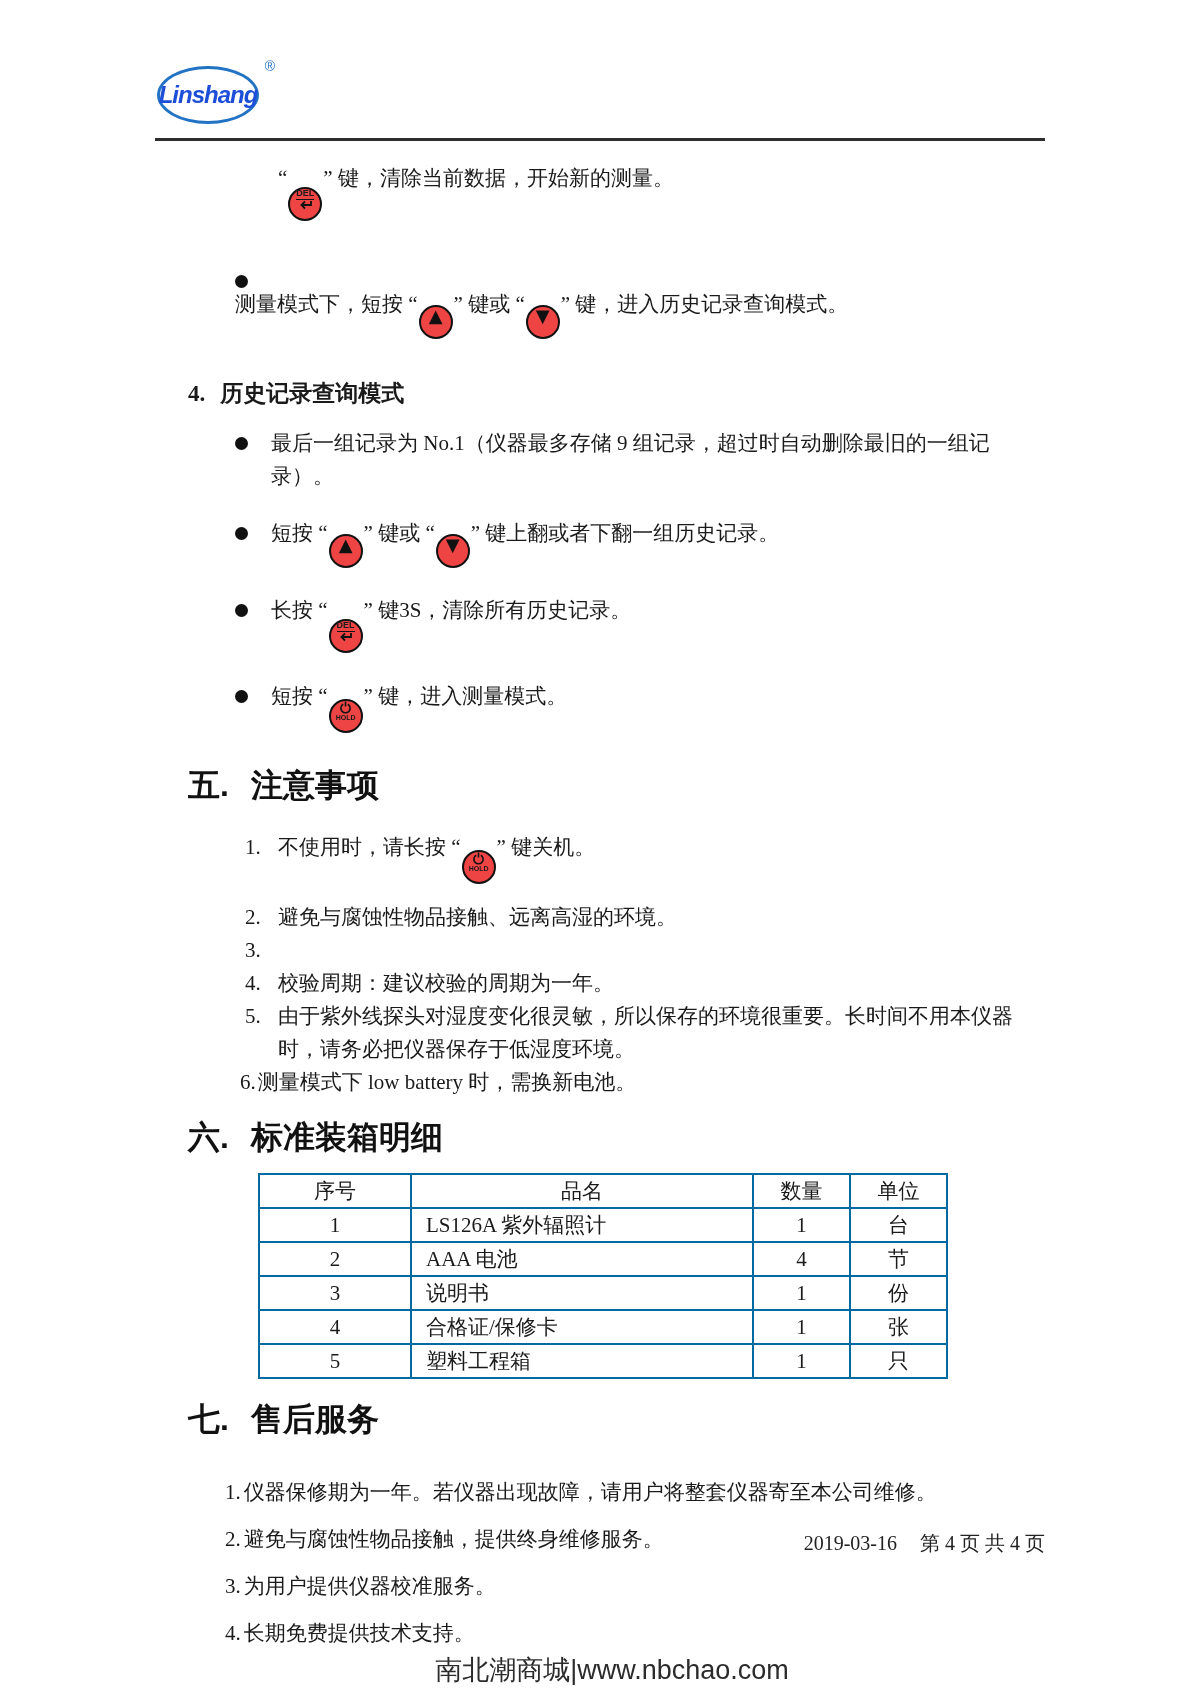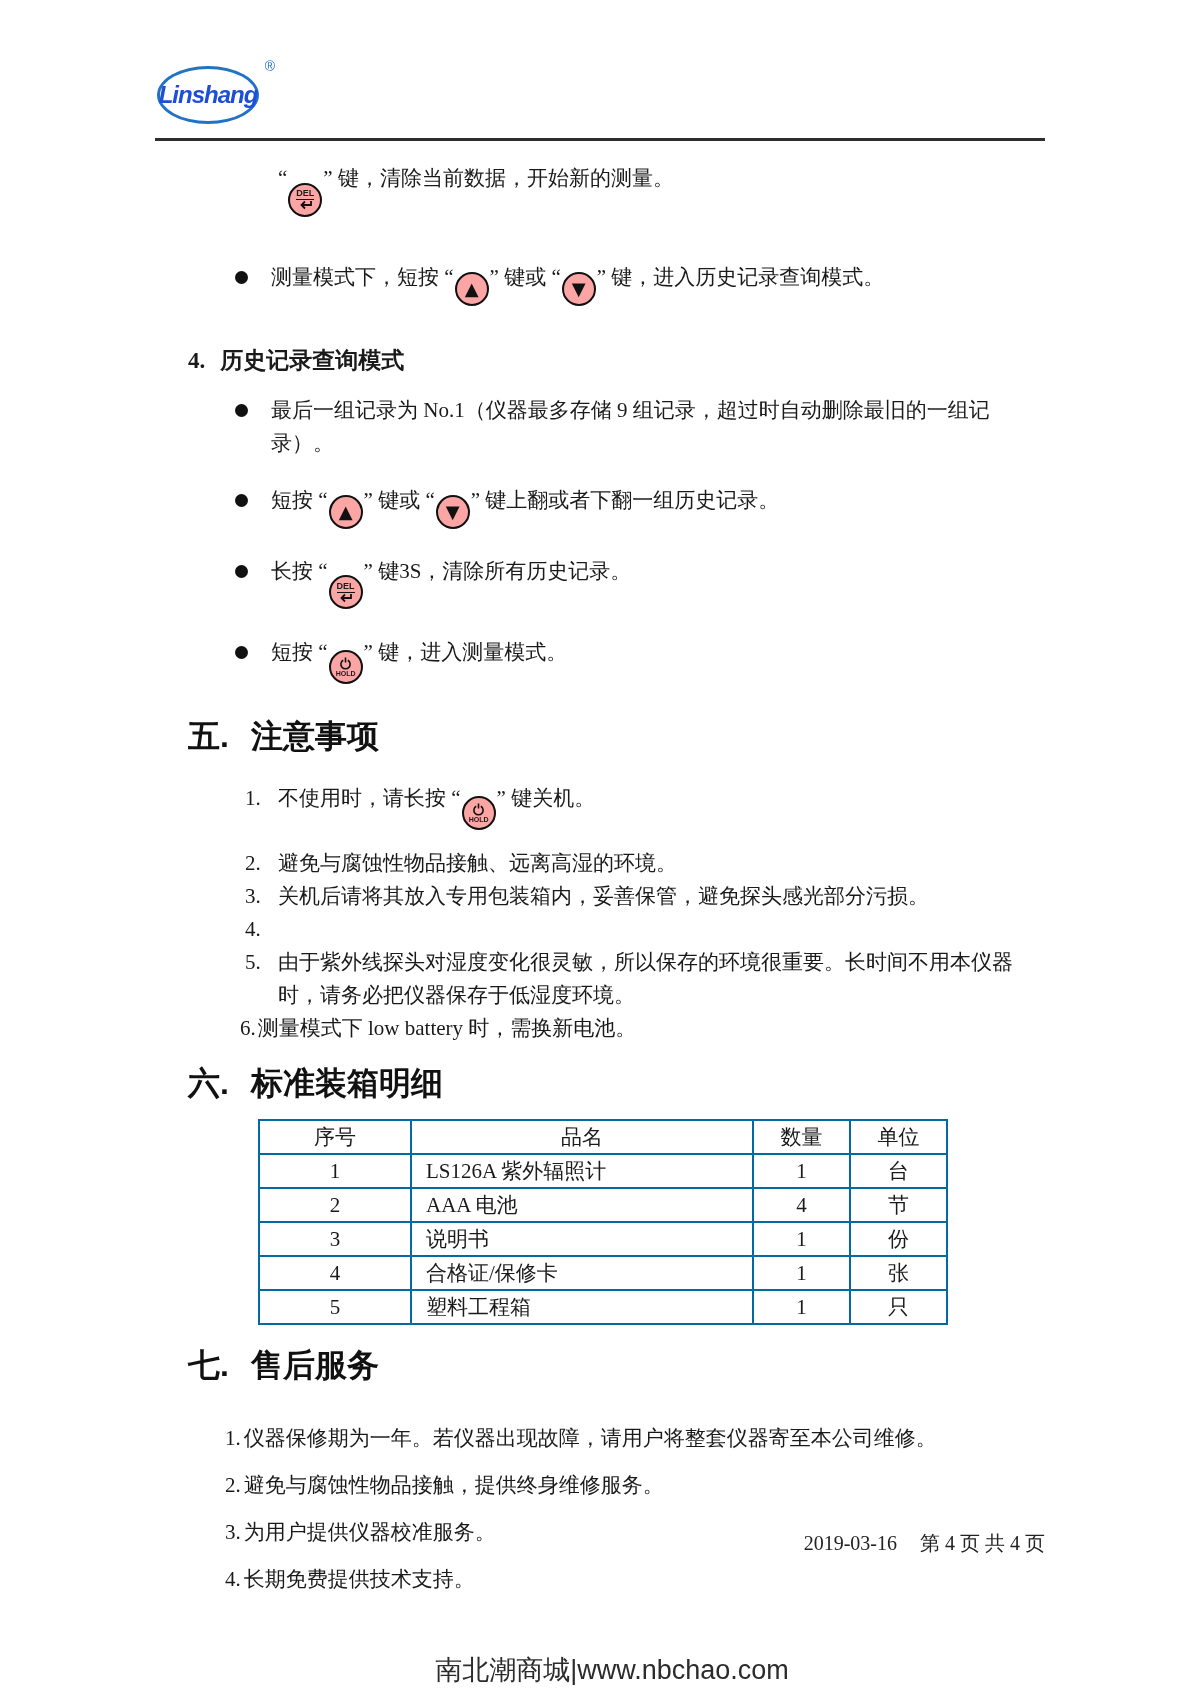--- a/index.html
+++ b/index.html
@@ -27,23 +27,23 @@
   
   .line { font-size:21px; line-height:30px; }
   .intro-line { margin:22px 0 0 123px; }
 
   .bullet-row { display:flex; align-items:flex-start; margin-left:80px; }
   .bullet-dot { flex:0 0 auto; width:13px; height:13px; border-radius:50%; background:#111; margin:10px 23px 0 0; }
   .bullet-text { font-size:21px; line-height:33px; }
 
   
   .key {
-    display:inline-flex; flex-direction:column; align-items:center; justify-content:center;
+    display:inline-flex; flex-direction:column; align-items:center; 
     width:34px; height:34px; border:2.5px solid #111; border-radius:50%;
-    vertical-align:-11px; margin:0 1px; background:#fca5a5; box-sizing:border-box;
+    vertical-align:-11px; margin:0 1px; background:#ef4444; box-sizing:border-box;
   }
   .k-label { font-size:9px; font-weight:bold; line-height:1; font-family:"Liberation Sans","DejaVu Sans",sans-serif; }
   .k-label.u { border-bottom:1.5px solid #111; padding-bottom:1px; }
   .k-hold { font-size:7px; font-weight:bold; line-height:1; font-family:"Liberation Sans","DejaVu Sans",sans-serif; }
   .tri { font-size:18px; line-height:1; font-family:"DejaVu Sans",sans-serif; color:#111; }
   .ret-svg, .pwr-svg { display:block; }
 
   
   .h4-row { display:flex; margin:40px 0 0 33px; font-weight:bold; font-size:23px; line-height:30px; }
   .h4-num { margin-right:15px; }
@@ -116,21 +116,21 @@
     <hr class="header-rule">
 
     <p class="line intro-line"><span>“</span><span class="key">
           <span class="k-label u">DEL</span>
           <svg class="ret-svg" width="15" height="10" viewBox="0 0 15 10">
             <path d="M13 1 v4 H4" stroke="#111" fill="none" stroke-width="1.8"></path>
             <path d="M7 1.5 L3.5 5 L7 8.5" stroke="#111" fill="none" stroke-width="1.8"></path>
           </svg>
         </span><span>” 键，清除当前数据，开始新的测量。</span></p>
 
-    <div class="bullet-row" style="margin-top:44px;">
+    <div class="bullet-row" style="margin-top:44px;flex-direction:column;">
       <span class="bullet-dot"></span>
       <span class="bullet-text"><span>测量模式下，短按 “</span><span class="key">
             <span class="tri">▲</span>
           </span><span>” 键或 “</span><span class="key">
             <span class="tri">▼</span>
           </span><span>” 键，进入历史记录查询模式。</span></span>
     </div>
 
     <div class="h4-row">
       <span class="h4-num">4.</span>
@@ -188,24 +188,24 @@
             <span class="k-hold">HOLD</span>
           </span><span>” 键关机。</span></span>
     </div>
 
     <div class="note gap">
       <span class="num">2.</span>
       <span class="t">避免与腐蚀性物品接触、远离高湿的环境。</span>
     </div>
     <div class="note">
       <span class="num">3.</span>
-      <span class="t">关机后请将其放入专用包装箱内，妥善保管，避免探头感光部分污损。</span>
     </div>
     <div class="note">
       <span class="num">4.</span>
+      <span class="t">校验周期：建议校验的周期为一年。</span>
     </div>
     <div class="note">
       <span class="num">5.</span>
       <span class="t">由于紫外线探头对湿度变化很灵敏，所以保存的环境很重要。长时间不用本仪器时，请务必把仪器保存于低湿度环境。</span>
     </div>
     <div class="note tight">
       <span class="num">6.</span>
       <span class="t">测量模式下 low battery 时，需换新电池。</span>
     </div>
 

